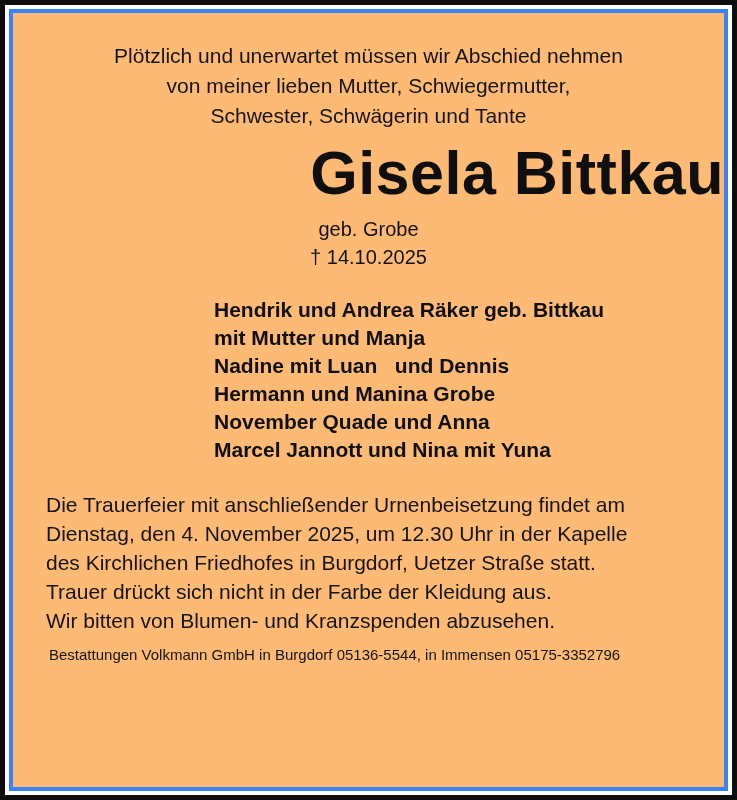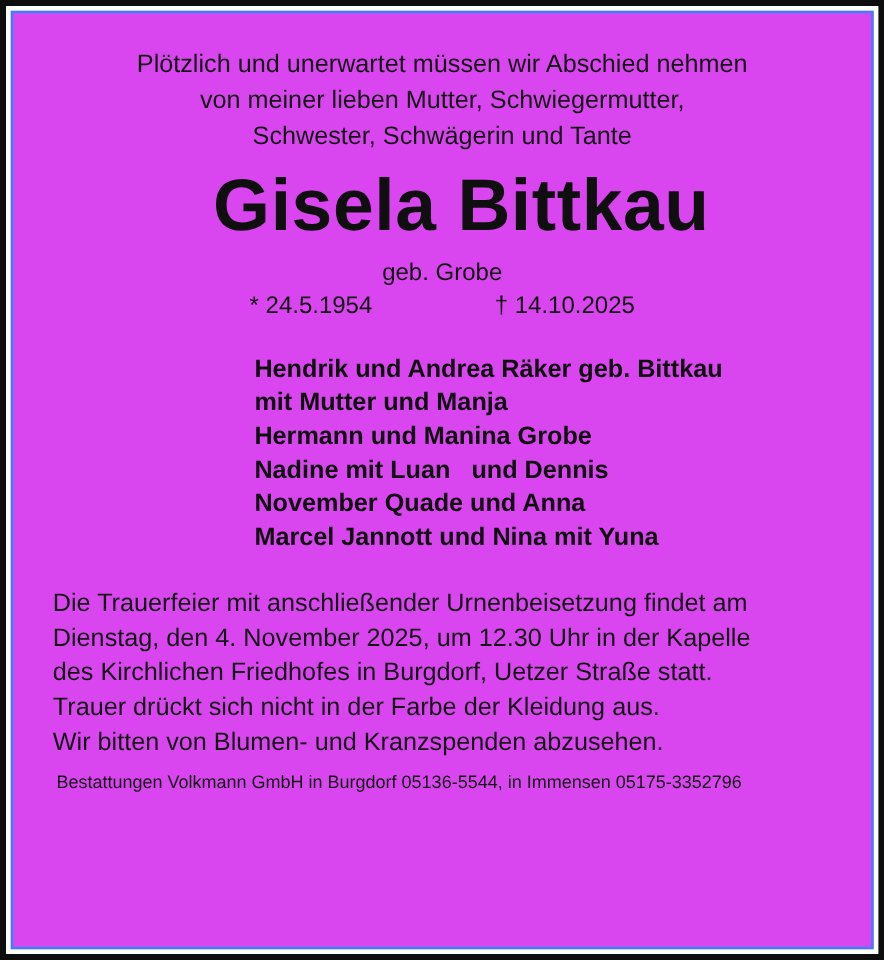--- a/index.html
+++ b/index.html
@@ -16,37 +16,37 @@
     overflow: hidden;
   }
   .frame-outer {
     position: absolute;
     inset: 0;
     border: 5px solid #0d0d0d;
     padding: 4px;
     box-sizing: border-box;
   }
   .frame-inner {
-    border: 2px solid #3b82f6;
+    border: 4px solid #3b82f6;
     box-sizing: border-box;
     width: 100%;
     height: 100%;
     overflow: hidden;
-    background: #d946ef;
+    background: #fdba74;
   }
   .intro {
     margin-top: 28px;
     text-align: center;
     font-size: 21px;
     line-height: 30px;
     color: #141414;
   }
   .name {
     margin: 8px 0 0 0;
-    text-align: center;
+    text-align: right;
     font-size: 61px;
     line-height: 68px;
     font-weight: bold;
     color: #0f0f0f;
     letter-spacing: 0.5px;
     padding-left: 32px;
   }
   .maiden {
     margin-top: 10px;
     text-align: center;
@@ -99,30 +99,29 @@
       <div>Plötzlich und unerwartet müssen wir Abschied nehmen</div>
       <div>von meiner lieben Mutter, Schwiegermutter,</div>
       <div>Schwester, Schwägerin und Tante</div>
     </div>
 
     <h1 class="name">Gisela Bittkau</h1>
 
     <div class="maiden">geb. Grobe</div>
 
     <div class="dates">
-      <span>* 24.5.1954</span>
       <span>† 14.10.2025</span>
     </div>
 
 
     <div class="mourners">
       <div>Hendrik und Andrea Räker geb. Bittkau</div>
       <div>mit Mutter und Manja</div>
+      <div>Nadine mit Luan   und Dennis</div>
       <div>Hermann und Manina Grobe</div>
-      <div>Nadine mit Luan   und Dennis</div>
       <div>November Quade und Anna</div>
       <div>Marcel Jannott und Nina mit Yuna</div>
     </div>
 
     <div class="funeral">
       <div>Die Trauerfeier mit anschließender Urnenbeisetzung findet am</div>
       <div>Dienstag, den 4. November 2025, um 12.30 Uhr in der Kapelle</div>
       <div>des Kirchlichen Friedhofes in Burgdorf, Uetzer Straße statt.</div>
       <div>Trauer drückt sich nicht in der Farbe der Kleidung aus.</div>
       <div>Wir bitten von Blumen- und Kranzspenden abzusehen.</div>

